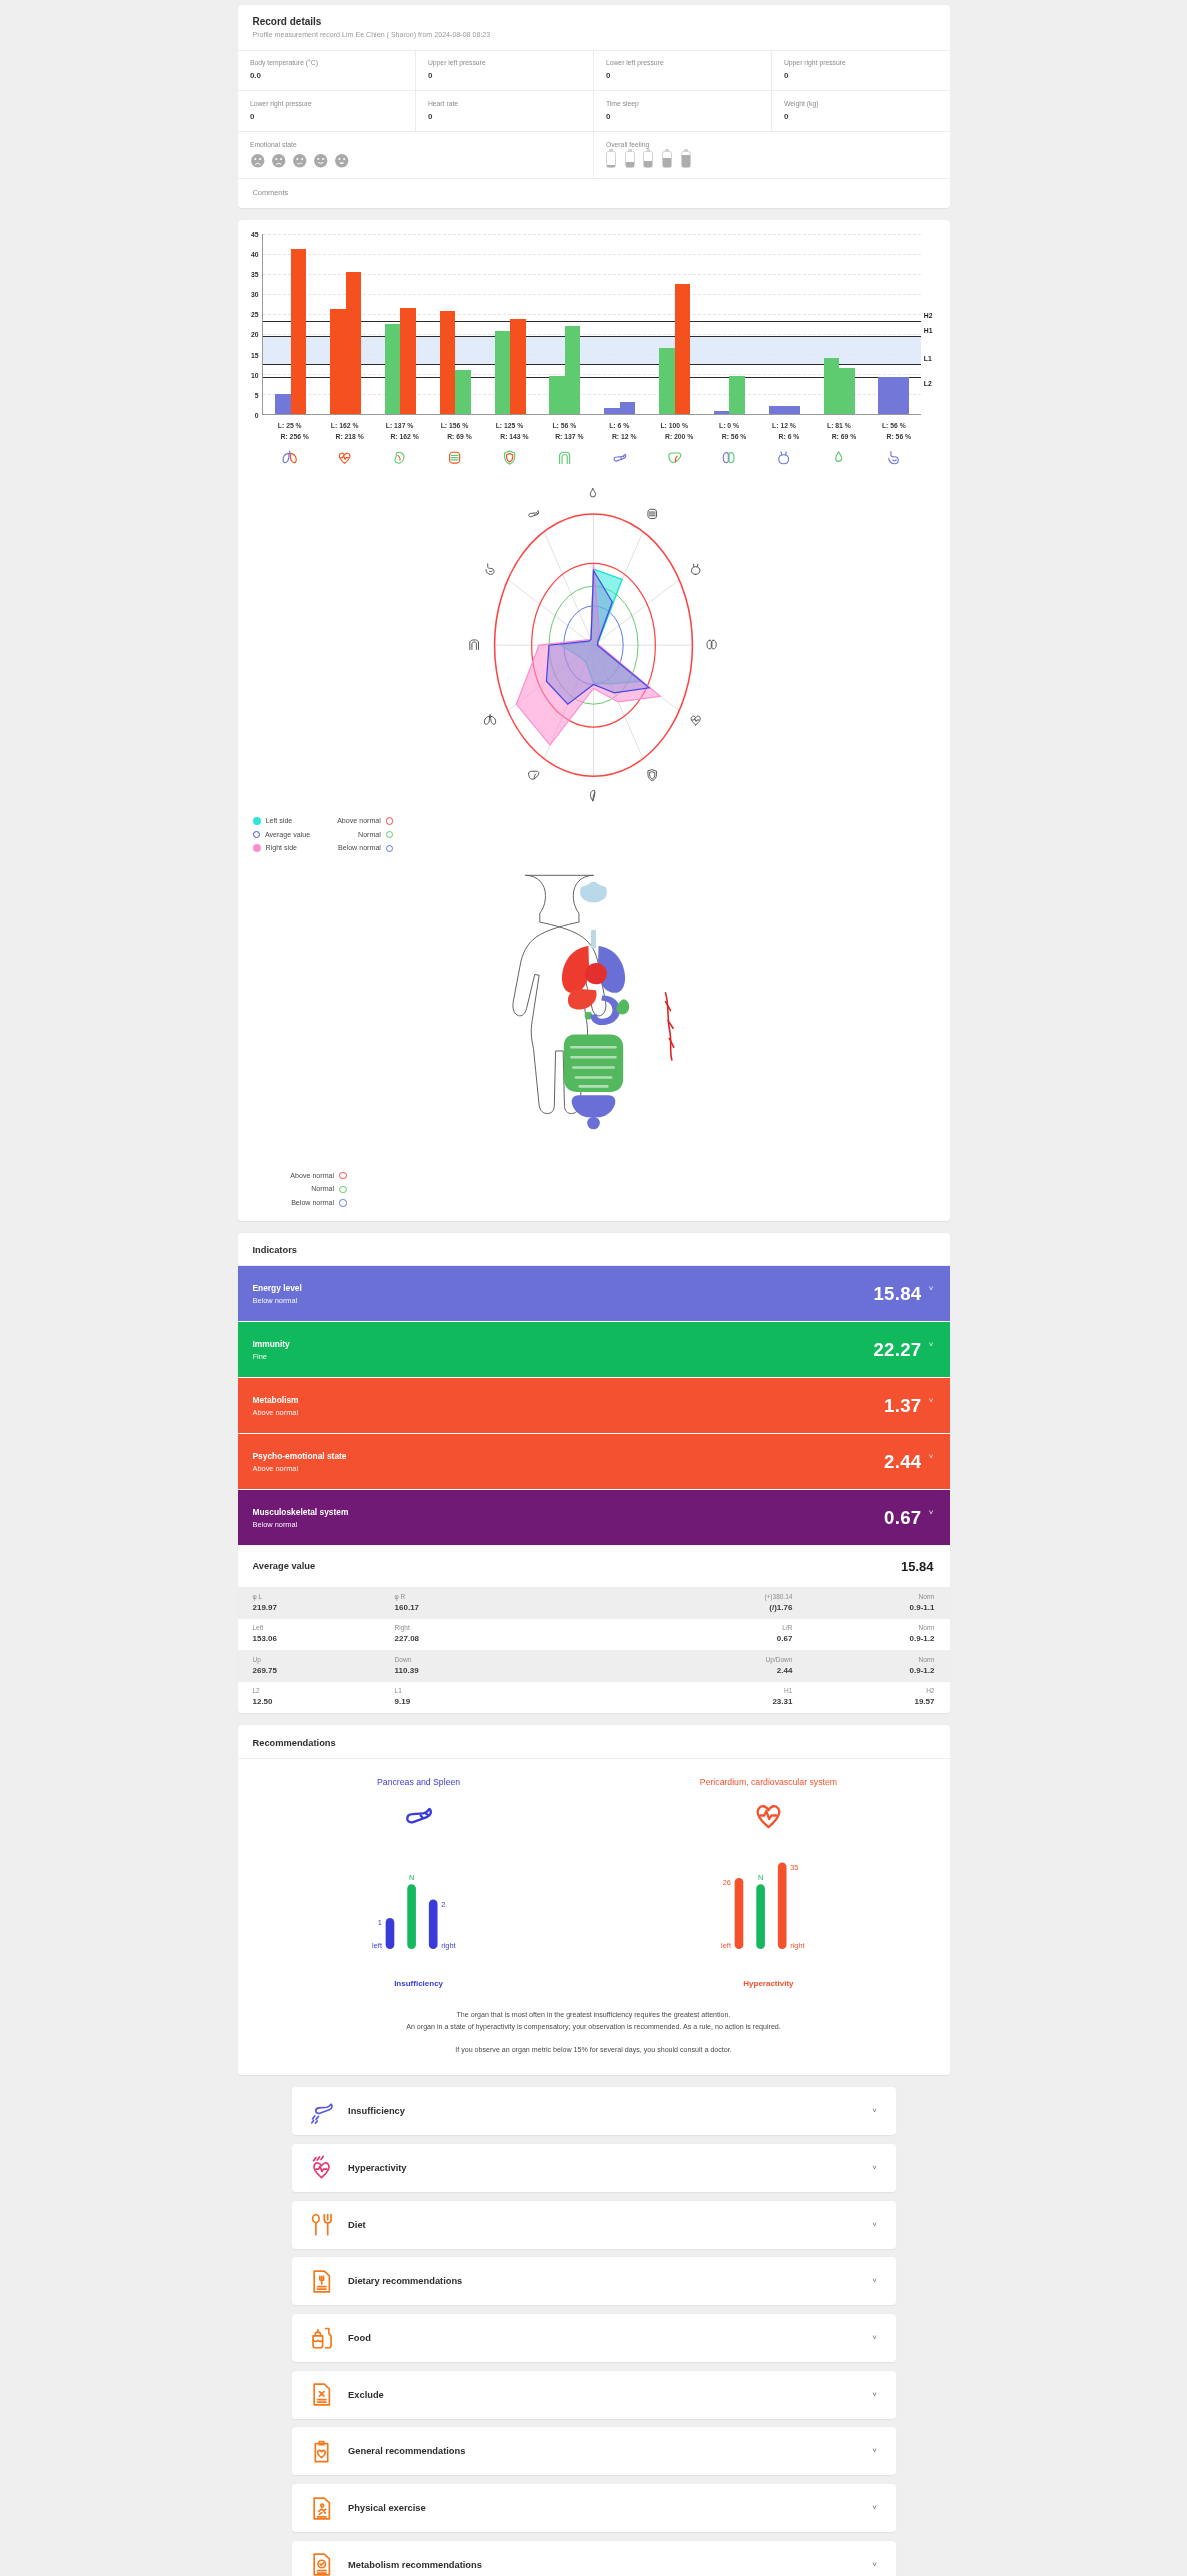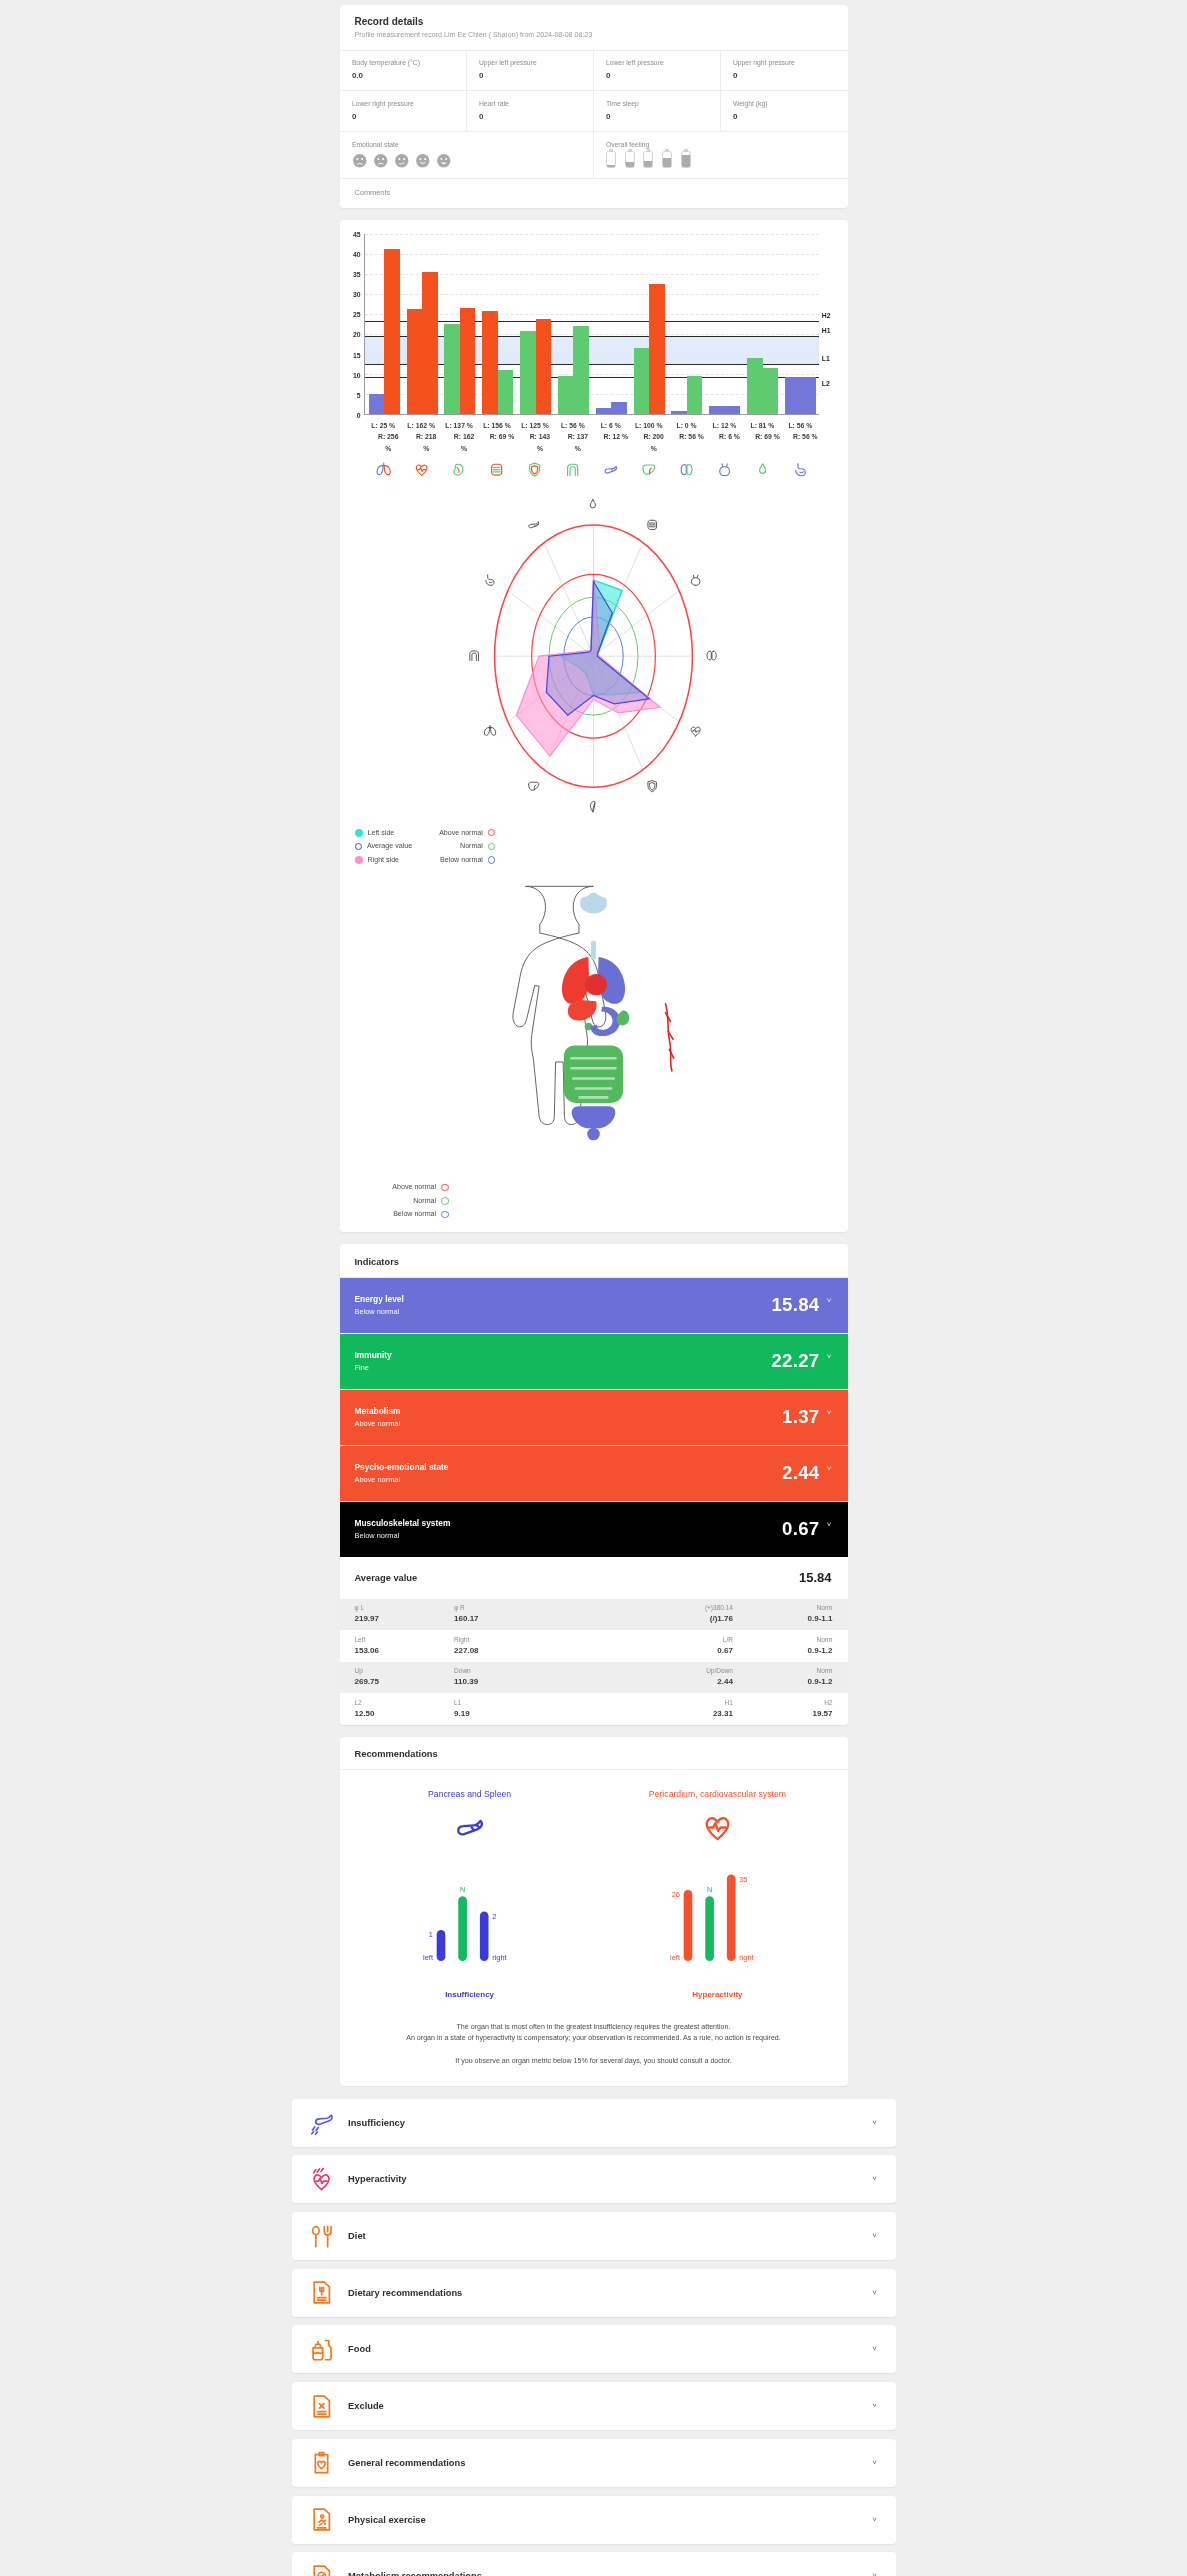--- a/index.html
+++ b/index.html
@@ -1,18 +1,18 @@
 <!DOCTYPE html>
 <html style="font-size:10px"><head>
 <meta charset="utf-8">
 <style>
   * { margin:0; padding:0; box-sizing:border-box; }
   html,body { background:#efefef; font-family:"Liberation Sans","DejaVu Sans",sans-serif; color:#3c3c3c; }
   body { min-height:2576px; padding:5px 0 18.6px; }
-  .card { width:508px; margin:0 auto 12.4px; background:#fff; border-radius:3.7px; box-shadow:0 0.6px 1.2px rgba(0,0,0,.06); overflow:hidden; }
+  .card { width:712px; margin:0 auto 12.4px; background:#fff; border-radius:3.7px; box-shadow:0 0.6px 1.2px rgba(0,0,0,.06); overflow:hidden; }
   .pad { padding:11px 15px; }
   h1.card-title { font-size:10px; font-weight:bold; color:#2e2e2e; }
   .subtitle { font-size:7.1px; color:#9a9a9a; margin-top:3.7px; }
 
   
   .rec-grid { border-top:0.6px solid #ececec; display:grid; grid-template-columns:repeat(4,1fr); }
   .rec-cell { padding:8.7px 12.4px 10px; border-right:0.6px solid #ececec; border-bottom:0.6px solid #ececec; }
   .rec-cell:nth-child(4n) { border-right:none; }
   .rec-label { font-size:6.8px; color:#8c8c8c; }
   .rec-value { font-size:8px; font-weight:bold; color:#3c3c3c; margin-top:5px; }
@@ -674,21 +674,21 @@
       <div class="ind-row" style="background:#f45130">
      <div>
           <div class="ind-name">Psycho-emotional state</div>
           <div class="ind-status">Above normal</div>
         </div>
      <div class="ind-right">
           <span class="ind-value">2.44</span>
           <span class="chev">˅</span>
         </div>
    </div>
-      <div class="ind-row" style="background:#000000">
+      <div class="ind-row" style="background:#701a75">
      <div>
           <div class="ind-name">Musculoskeletal system</div>
           <div class="ind-status">Below normal</div>
         </div>
      <div class="ind-right">
           <span class="ind-value">0.67</span>
           <span class="chev">˅</span>
         </div>
    </div>
     </div>

